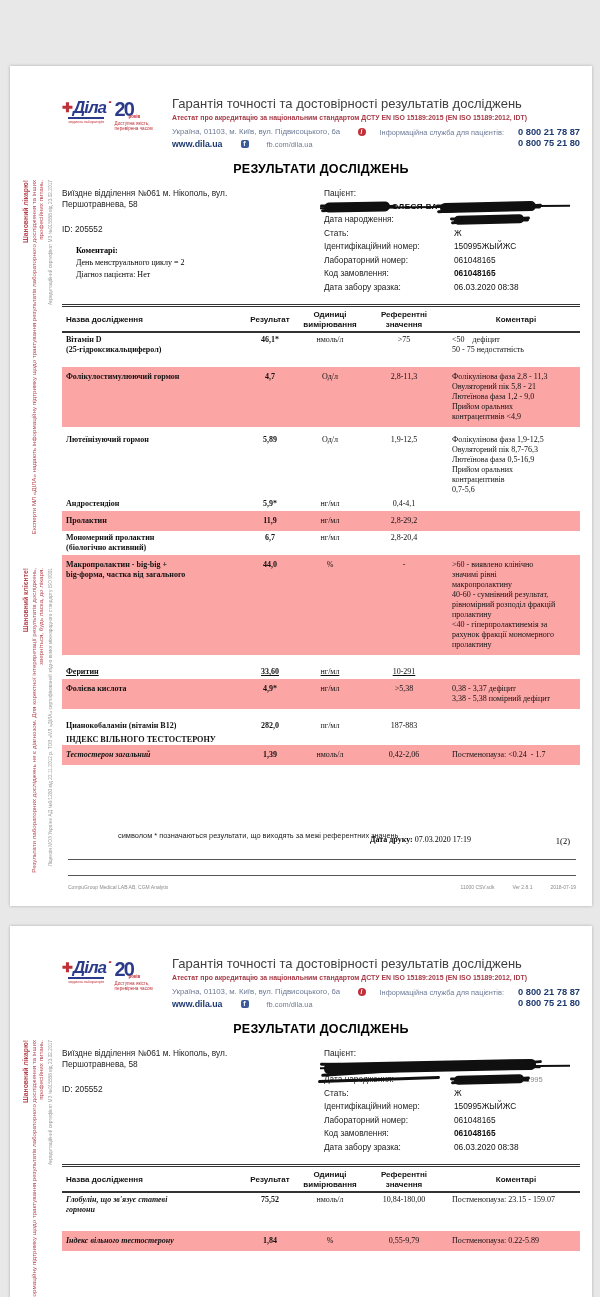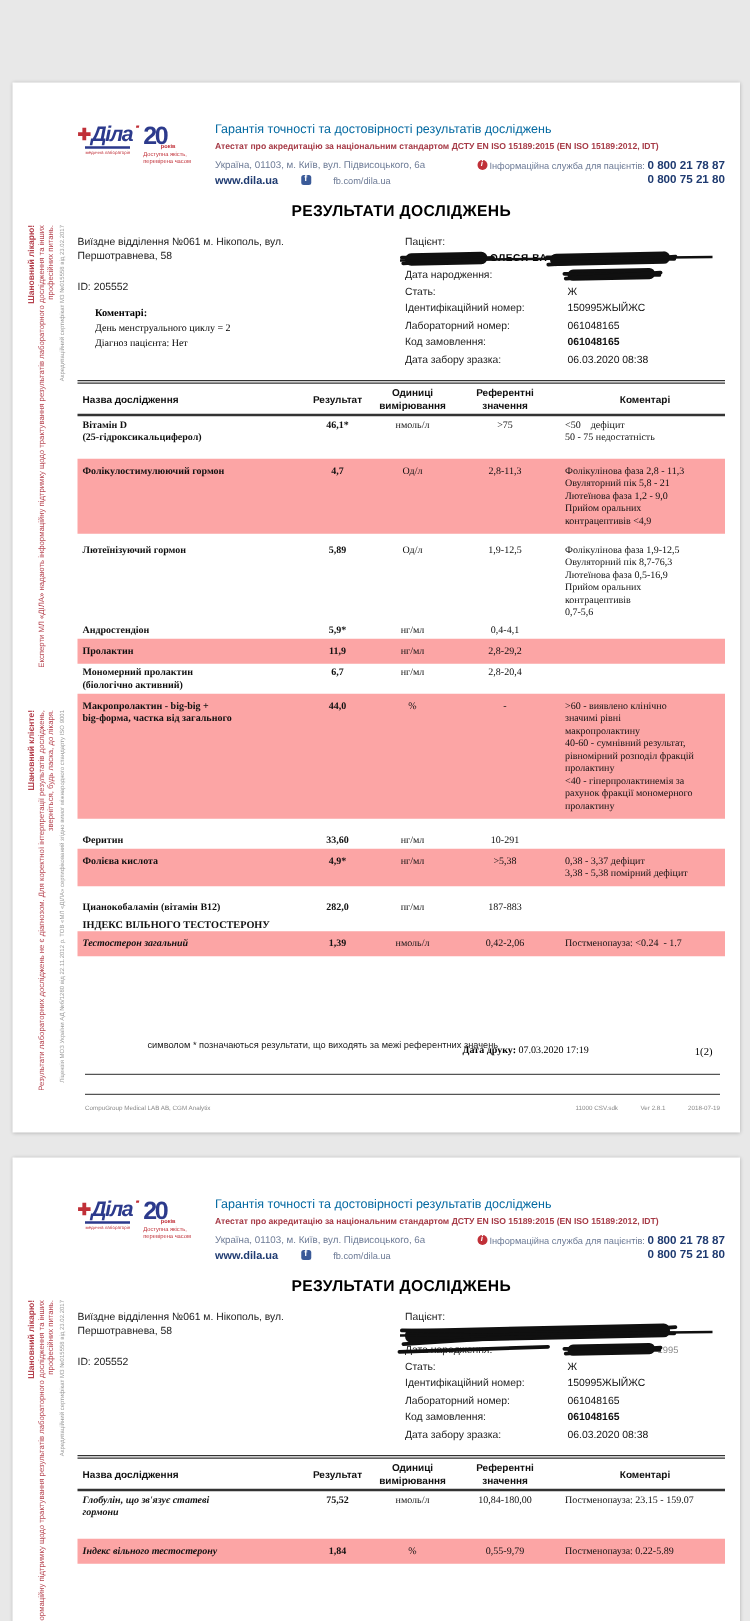--- a/index.html
+++ b/index.html
@@ -19,31 +19,31 @@
   .dila-row{display:flex;align-items:center;}
   .cross{color:#c03038;font-size:13px;line-height:12px;font-weight:bold;}
   .brand{color:#2c3a8c;font-weight:bold;font-style:italic;font-size:17px;line-height:16px;letter-spacing:-1px;}
   .brand-dot{color:#c03038;}
   .brand-sub{color:#c03038;font-size:3.6px;border-top:2px solid #2c3a8c;margin-top:1px;padding-top:1px;white-space:nowrap;}
   .anniv{display:flex;flex-direction:column;align-items:flex-start;}
   .anniv-num{color:#2c3a8c;font-weight:bold;font-size:20px;line-height:18px;letter-spacing:-2px;}
   .anniv-word{color:#c03038;font-size:4.5px;font-weight:bold;margin-left:14px;margin-top:-4px;}
   .anniv-tag{color:#c03038;font-size:4.6px;line-height:5.4px;margin-top:2px;white-space:pre-line;}
   .hdrtext{flex:1;padding-left:8px;}
-  .hdr-title{color:#0369a1;font-size:10px;line-height:15px;}
+  .hdr-title{color:#404040;font-size:13px;line-height:15px;}
   .hdr-sub{color:#a63a46;font-size:6.9px;font-weight:bold;margin-top:3px;}
   .contact{display:flex;margin-top:6px;}
   .addr-col{flex:1;}
   .addr{color:#6d7b96;font-size:7.8px;}
   .webline{margin-top:3px;display:flex;align-items:center;gap:18px;}
   .site{color:#1e3a70;font-weight:bold;font-size:8.8px;}
   .fb-ico{display:inline-block;width:8px;height:8px;background:#3a5a98;color:#fff;font-size:7px;line-height:8px;text-align:center;border-radius:2px;font-weight:bold;}
   .fbtxt{color:#6d7b96;font-size:7.4px;}
   .info-col{text-align:right;}
-  .inforow{display:flex;align-items:center;justify-content:flex-end;gap:2px;}
+  .inforow{display:flex;align-items:center;justify-content:flex-end;gap:14px;}
   .i-ico{display:inline-block;width:8px;height:8px;background:#c03038;color:#fff;border-radius:50%;font-size:6.5px;line-height:8px;text-align:center;font-weight:bold;font-style:italic;}
   .info-label{color:#6d7b96;font-size:7.4px;}
   .phone{color:#1e3a70;font-weight:bold;font-size:9.3px;}
   .phone2{margin-top:1px;}
 
   .doc-title{text-align:center;font-weight:bold;font-size:12.5px;margin-top:13px;letter-spacing:.3px;}
 
   
   .patwrap{display:flex;margin-top:12px;font-size:8.3px;}
   .pat-left{flex:0 0 262px;}
@@ -291,21 +291,21 @@
             <div class="c-com">&gt;60 - виявлено клінічно
 значимі рівні
 макропролактину
 40-60 - сумнівний результат,
 рівномірний розподіл фракцій
 пролактину
 &lt;40 - гіперпролактинемія за
 рахунок фракції мономерного
 пролактину</div>
           </div>
-          <div class="trow" style="margin-top: 10px;">
+          <div class="trow" style="margin-top: 10px; text-decoration: underline;">
             <div class="c-name">Феритин</div>
             <div class="c-res">33,60</div>
             <div class="c-unit">нг/мл</div>
             <div class="c-ref">10-291</div>
             <div class="c-com"></div>
           </div>
           <div class="trow shaded">
             <div class="c-name">Фолієва кислота</div>
             <div class="c-res">4,9*</div>
             <div class="c-unit">нг/мл</div>

